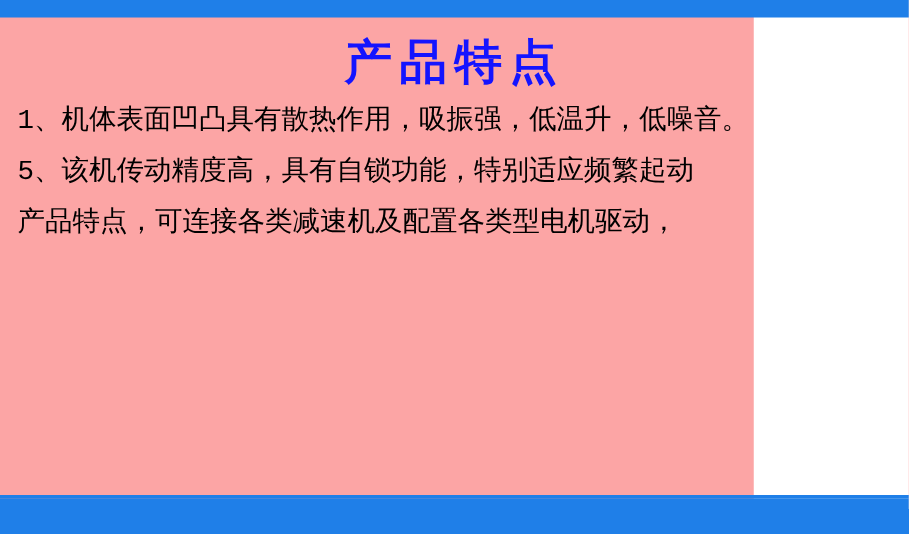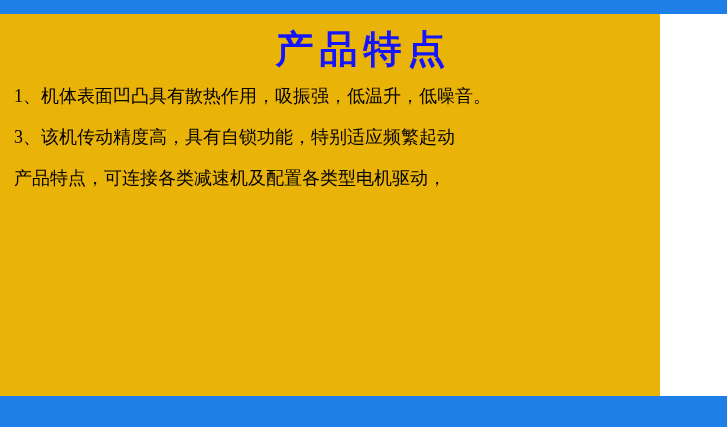--- a/index.html
+++ b/index.html
@@ -8,23 +8,23 @@
   }
   body {
     width: 727px;
     height: 427px;
     background: #ffffff;
     font-family: "DejaVu Sans", sans-serif;
     overflow: hidden;
   }
   .page {
     position: relative;
-    width: 660px;
+    width: 603px;
     height: 427px;
-    background: #eab308;
+    background: #fca5a5;
     box-sizing: border-box;
   }
   .band-top {
     position: absolute;
     top: 0;
     left: 0;
     width: 727px;
     height: 14px;
     background: #1f7fe8;
   }
@@ -63,40 +63,40 @@
     letter-spacing: 6px;
     line-height: 1.1;
   }
   .body-text {
     margin: 0;
     padding: 0;
     list-style: none;
   }
   .line {
     color: #000000;
-    font-family: Liberation Serif, serif;
-    font-size: 18px;
+    font-family: Liberation Mono, monospace;
+    font-size: 22px;
     line-height: 41px;
     white-space: nowrap;
     letter-spacing: 0px;
   }
 </style>
 </head>
 <body>
 
 <div class="page">
 
   <div class="band-top"></div>
 
   <div class="content">
     <div class="title">产品特点</div>
 
     <div class="body-text">
       <div class="line">1、机体表面凹凸具有散热作用，吸振强，低温升，低噪音。</div>
-      <div class="line">3、该机传动精度高，具有自锁功能，特别适应频繁起动</div>
+      <div class="line">5、该机传动精度高，具有自锁功能，特别适应频繁起动</div>
       <div class="line">产品特点，可连接各类减速机及配置各类型电机驱动，</div>
     </div>
   </div>
 
   <div class="rule"></div>
   <div class="band-bottom"></div>
 
 </div>
 
 </body></html>

